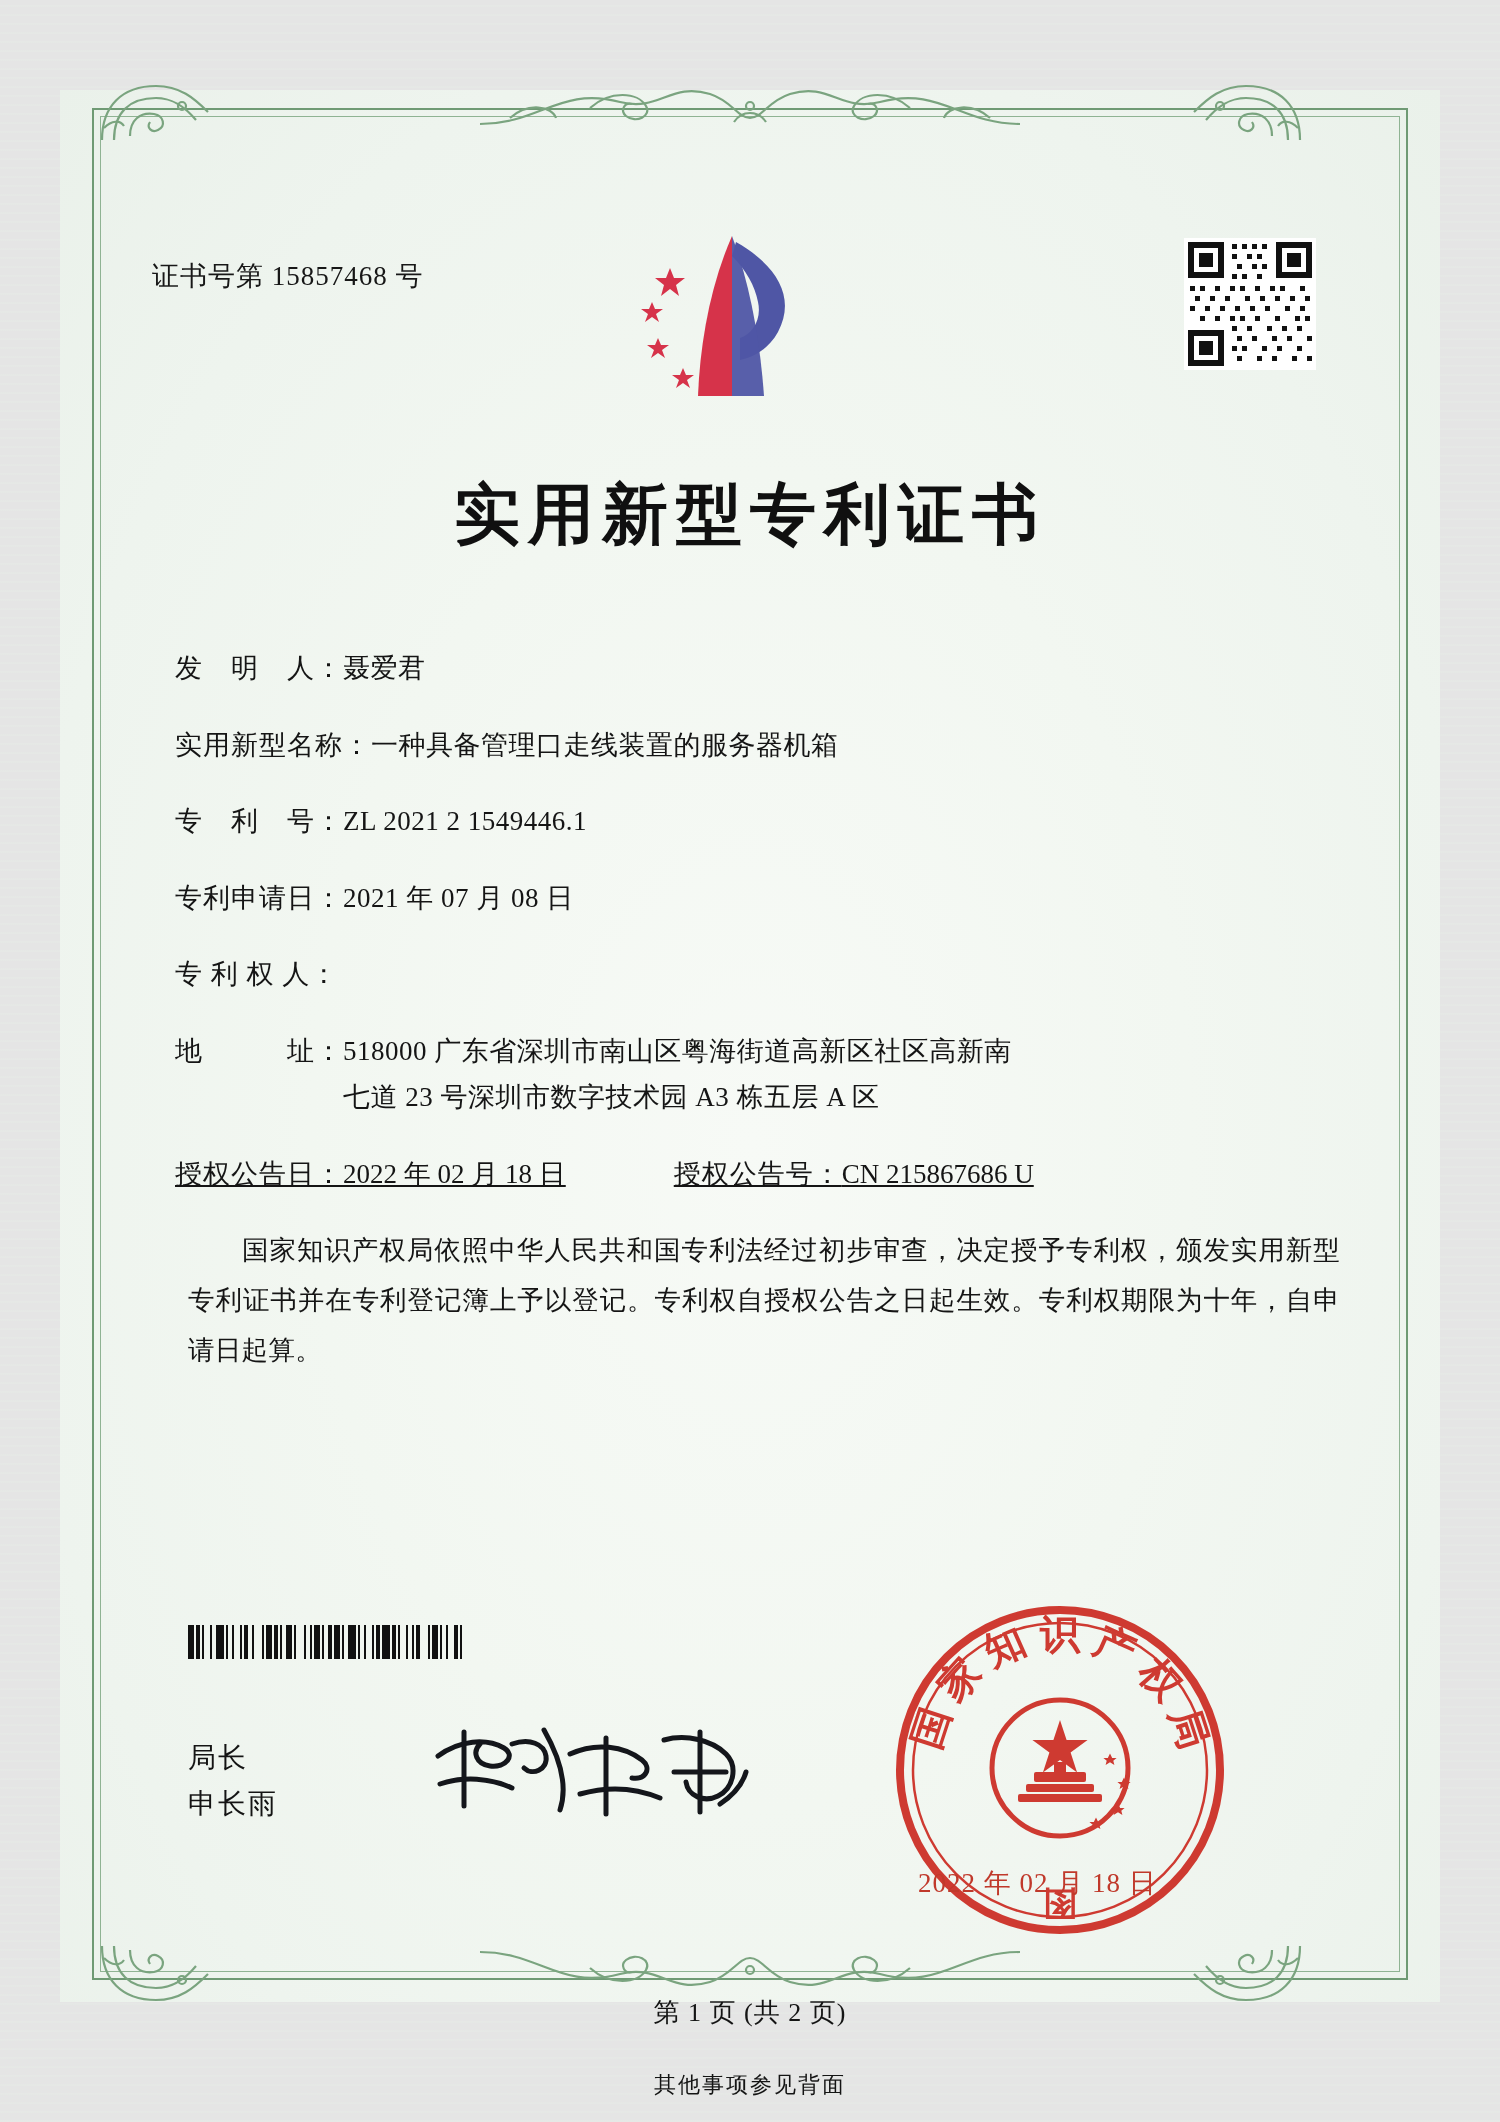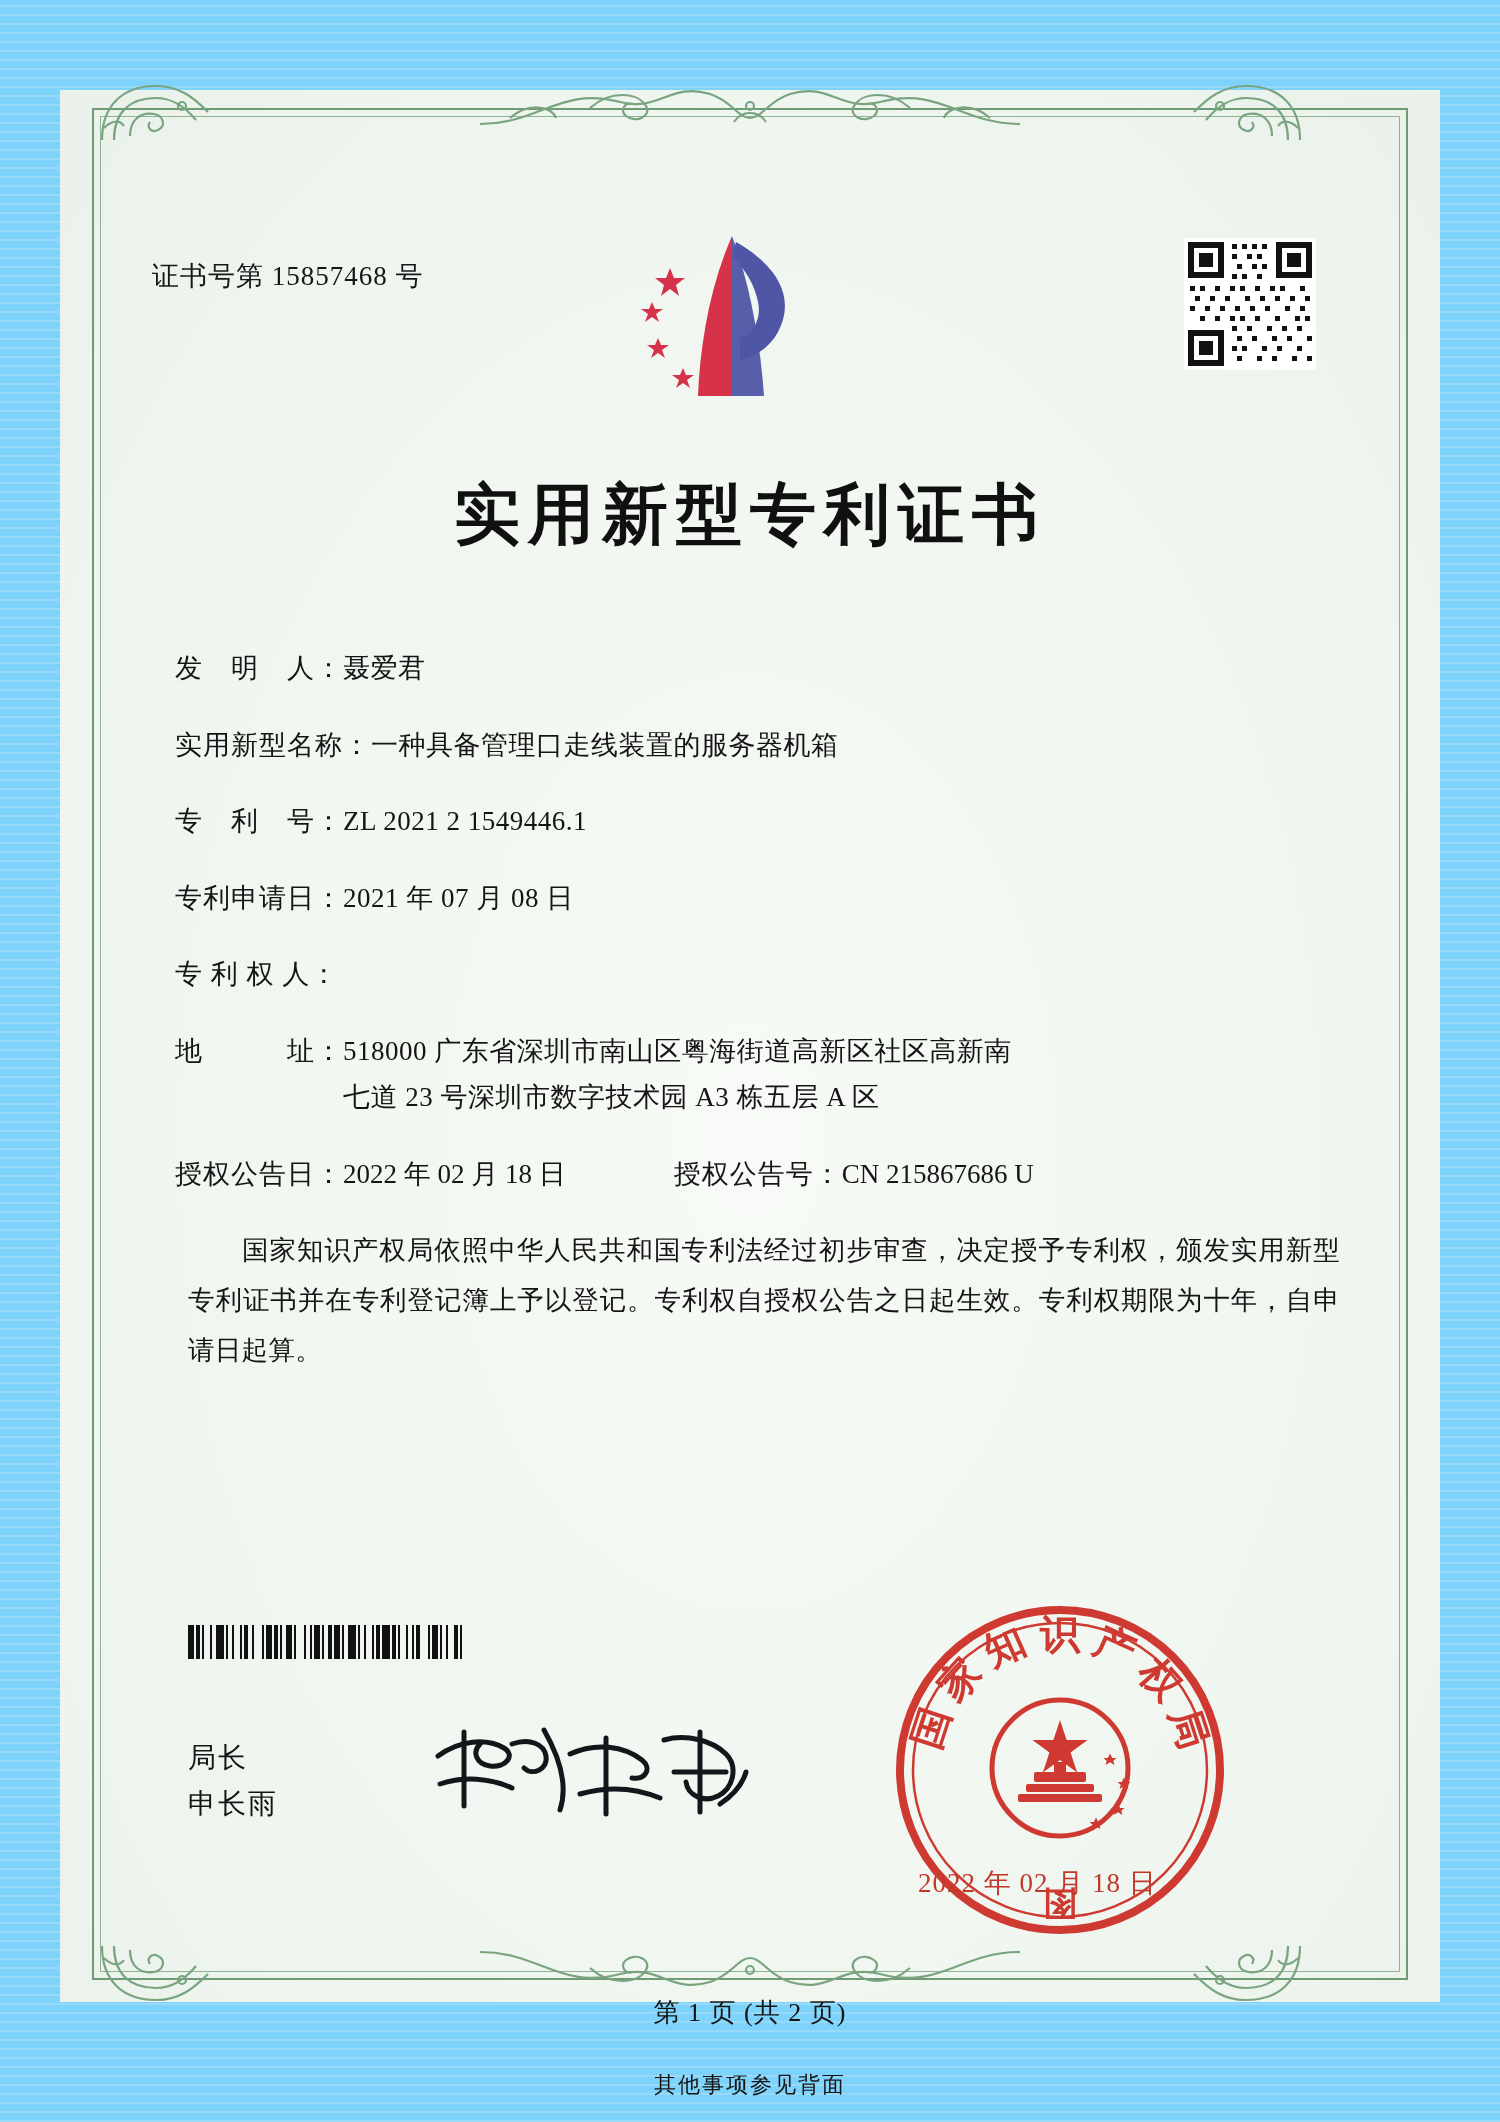--- a/index.html
+++ b/index.html
@@ -15,21 +15,21 @@
     position: relative;
     overflow: hidden;
   }
 
   
   .page {
     position: absolute;
     left: 0; top: 0;
     width: 1500px;
     height: 2122px;
-    background: #7dd3fc;
+    background: #e5e5e5;
   }
 
   
   .paper-texture {
     position: absolute;
     left: 0; top: 0; right: 0; bottom: 0;
     background:
       repeating-linear-gradient(
         0deg,
         rgba(232,240,232,0.45) 0px,
@@ -146,20 +146,21 @@
     flex: 1 1 auto;
     letter-spacing: .5px;
   }
   .field-value .line2 {
     display: block;
     margin-top: 6px;
   }
   .row-inline {
     display: flex;
     align-items: flex-start;
+    text-decoration: underline;
   }
   .inline-gap { width: 108px; }
 
   
   .body-text {
     position: absolute;
     left: 175px; top: 1225px;
     width: 1165px;
     font-size: 26.5px;
     line-height: 50px;

